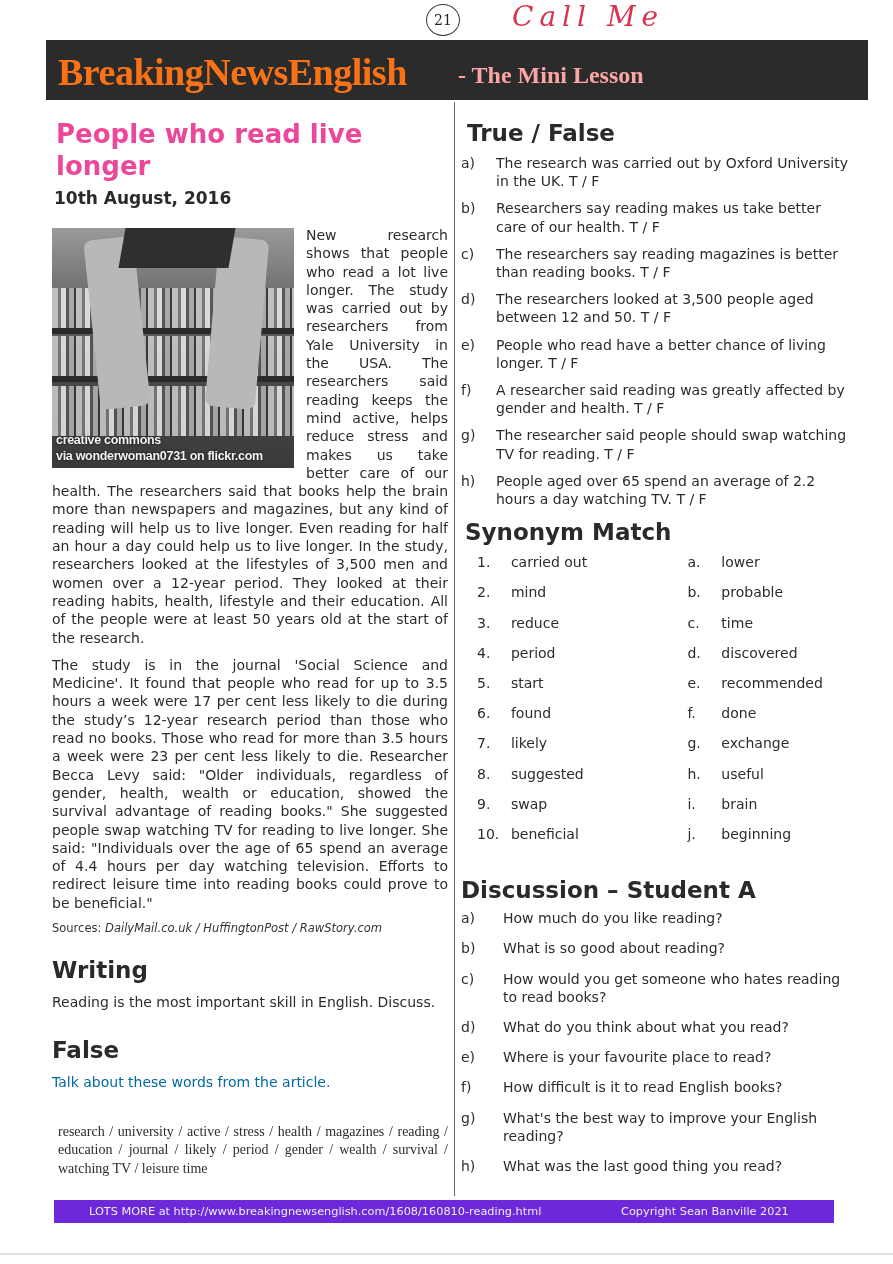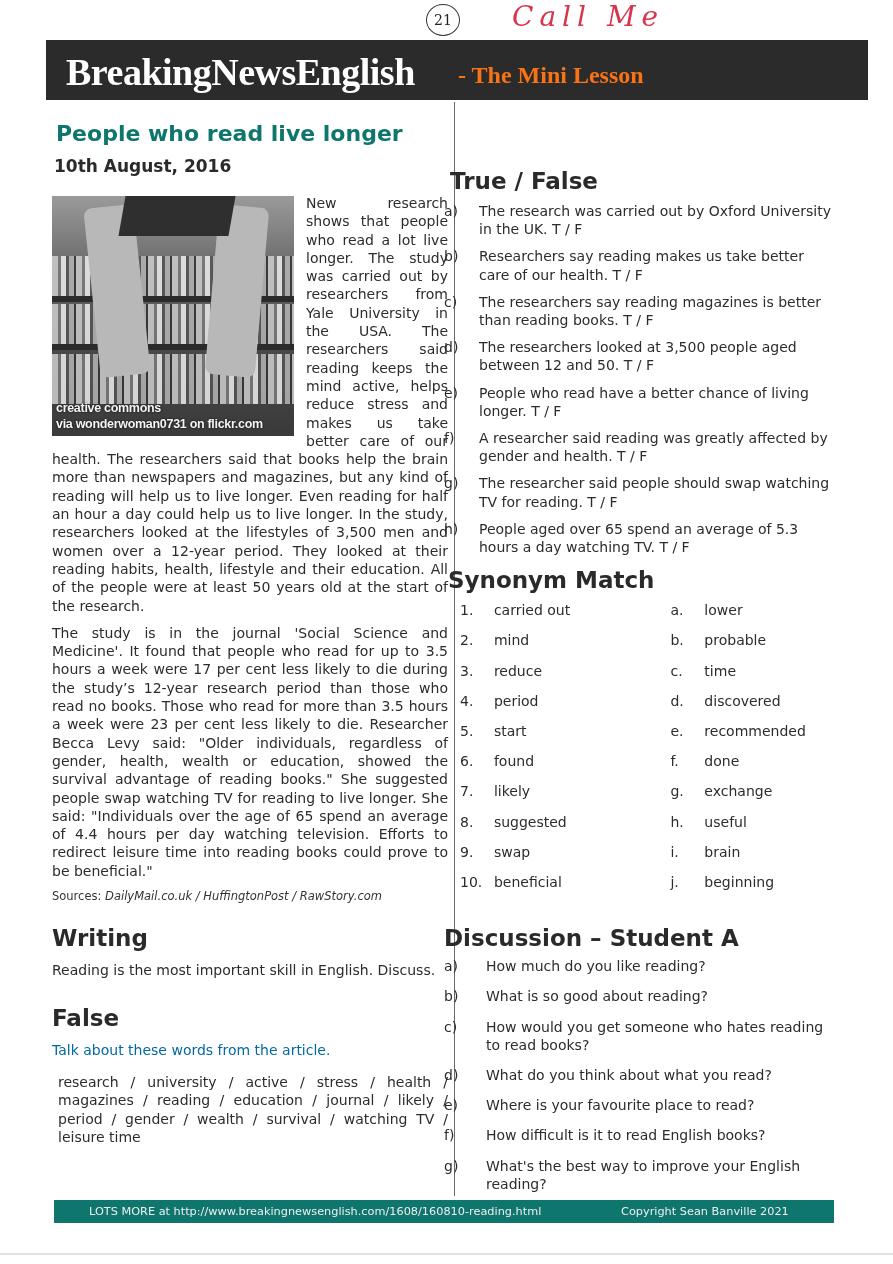--- a/index.html
+++ b/index.html
@@ -4,50 +4,50 @@
 <style>
   * { box-sizing: border-box; margin: 0; padding: 0; }
   html, body { width: 893px; height: 1264px; background: #ffffff; overflow: hidden; }
   body { position: relative; font-family: "DejaVu Sans", sans-serif; color: #2a2a2a; }
 
   .handwritten { position: absolute; top: 2px; left: 420px; height: 40px; }
   .hw-num { position: absolute; left: 6px; top: 2px; width: 34px; height: 32px; border: 1.5px solid #333; border-radius: 50%; font-family: "DejaVu Serif", serif; font-size: 14px; line-height: 30px; text-align: center; color: #222; }
   .hw-text { position: absolute; left: 92px; top: -2px; font-family: "DejaVu Serif", serif; font-style: italic; font-size: 28px; color: #d8344e; letter-spacing: 6px; white-space: nowrap; }
 
   .banner { position: absolute; top: 40px; left: 46px; width: 822px; height: 60px; background: #2b2b2b; }
-  .banner-title { position: absolute; left: 20px; top: 10px; font-family: "Liberation Serif", serif; font-weight: bold; font-size: 38px; color: #ffffff; white-space: nowrap; letter-spacing: -0.5px; }
-  .banner-sub { position: absolute; left: 412px; top: 22px; font-family: "Liberation Serif", serif; font-weight: bold; font-size: 24px; color: #f97316; white-space: nowrap; }
+  .banner-title { position: absolute; left: 12px; top: 10px; font-family: "Liberation Serif", serif; font-weight: bold; font-size: 38px; color: #f97316; white-space: nowrap; letter-spacing: -0.5px; }
+  .banner-sub { position: absolute; left: 412px; top: 22px; font-family: "Liberation Serif", serif; font-weight: bold; font-size: 24px; color: #fca5a5; white-space: nowrap; }
 
   .divider { position: absolute; left: 454px; top: 102px; width: 1px; height: 1094px; background: #6b6b6b; }
 
   .left-col { position: absolute; left: 52px; top: 118px; width: 396px; }
-  .right-col { position: absolute; left: 444px; top: 118px; width: 400px; margin-top: 48px; }
-
-  .article-title { font-size: 22px; font-weight: bold; color: #0f766e; line-height: 32px; margin-left: 4px; }
+  .right-col { position: absolute; left: 461px; top: 118px; width: 400px; }
+
+  .article-title { font-size: 26px; font-weight: bold; color: #ec4899; line-height: 32px; margin-left: 4px; }
   .article-date { font-size: 17px; font-weight: bold; color: #2a2a2a; margin-top: 4px; margin-left: 2px; line-height: 24px; }
 
   .para { font-size: 14px; line-height: 18.3px; text-align: justify; color: #2c2c2c; }
   .para1 { margin-top: 16px; }
   .photo { float: left; width: 242px; height: 240px; margin: 2px 12px 2px 0; position: relative; background: linear-gradient(180deg, #9a9a9a 0%, #6a6a6a 30%, #4a4a4a 60%, #3a3a3a 100%); overflow: hidden; padding-left: 36px; }
   .shelf { position: absolute; left: 0; width: 100%; height: 6px; background: #2a2a2a; }
   .books { position: absolute; left: 0; width: 100%; height: 40px; background: repeating-linear-gradient(90deg, #cfcfcf 0 6px, #7a7a7a 6px 9px, #efefef 9px 14px, #555 14px 17px, #b5b5b5 17px 22px, #333 22px 24px); opacity: 0.85; }
   .legs { position: absolute; background: #b8b8b8; border-radius: 8px; }
   .book-shape { position: absolute; left: 70px; top: 0; width: 110px; height: 40px; background: #2f2f2f; transform: skewX(-10deg); }
   .photo-credit { position: absolute; left: 4px; bottom: 4px; font-family: "Liberation Sans", sans-serif; font-weight: bold; font-size: 12.5px; line-height: 16px; color: #f5f5f5; letter-spacing: -0.3px; text-shadow: 0 0 2px #000; }
 
   .para2 { margin-top: 9px; }
   .sources { font-size: 11.5px; margin-top: 9px; color: #333; }
   .sources i { font-style: italic; }
 
   .section-heading { font-size: 23px; font-weight: bold; color: #2a2a2a; line-height: 30px; }
   .writing-heading { margin-top: 20px; }
   .writing-text { margin-top: 8px; }
   .chat-heading { margin-top: 24px; }
   .chat-intro { font-size: 14px; line-height: 18px; margin-top: 8px; color: #0369a1; }
-  .chat-words { font-size: 14px; line-height: 18.2px; margin-top: 14px; margin-left: 6px; text-align: justify; color: #2c2c2c; }
+  .chat-words { font-size: 14px; line-height: 18.2px; margin-top: 32px; margin-left: 6px; text-align: justify; color: #2c2c2c; font-family: Liberation Serif, serif; }
 
   .tf-heading { margin-top: 0; margin-left: 6px; }
   .tf-list { margin-top: 6px; }
   .tf-item { display: flex; font-size: 14px; line-height: 18.2px; margin-bottom: 9px; color: #2c2c2c; }
   .tf-letter { width: 35px; flex: none; }
   .tf-text { flex: 1; padding-right: 10px; }
 
   .syn-heading { margin-top: 9px; margin-left: 4px; }
   .syn-table { margin-top: 6px; margin-left: 16px; }
   .syn-row { display: flex; font-size: 14px; height: 30.2px; line-height: 18px; color: #2c2c2c; }
@@ -55,21 +55,21 @@
   .syn-word { width: 177px; }
   .syn-let { width: 34px; }
   .syn-def { width: 140px; }
 
   .disc-heading { margin-top: 20px; }
   .disc-list { margin-top: 4px; }
   .disc-item { display: flex; font-size: 14px; line-height: 18.2px; margin-bottom: 12px; color: #2c2c2c; }
   .disc-letter { width: 42px; flex: none; }
   .disc-text { flex: 1; padding-right: 20px; }
 
-  .footer { position: absolute; left: 54px; top: 1200px; width: 780px; height: 23px; background: #0f766e; color: #eeeeee; font-family: "DejaVu Sans", sans-serif; font-size: 11.3px; line-height: 23px; }
+  .footer { position: absolute; left: 54px; top: 1200px; width: 780px; height: 23px; background: #6d28d9; color: #eeeeee; font-family: "DejaVu Sans", sans-serif; font-size: 11.3px; line-height: 23px; }
   .footer-link { position: absolute; left: 35px; }
   .footer-copy { position: absolute; left: 567px; }
   .bottom-rule { position: absolute; left: 0; top: 1253px; width: 893px; height: 2px; background: #e3e3e3; }
 </style>
 </head>
 <body>
 
 <div class="handwritten">
   <div class="hw-num">21</div>
   <div class="hw-text">Call Me</div>
@@ -145,21 +145,21 @@
     <div class="tf-item">
         <span class="tf-letter">f)</span>
         <span class="tf-text">A researcher said reading was greatly affected by gender and health.  T / F</span>
       </div>
     <div class="tf-item">
         <span class="tf-letter">g)</span>
         <span class="tf-text">The researcher said people should swap watching TV for reading.  T / F</span>
       </div>
     <div class="tf-item">
         <span class="tf-letter">h)</span>
-        <span class="tf-text">People aged over 65 spend an average of 5.3 hours a day watching TV.  T / F</span>
+        <span class="tf-text">People aged over 65 spend an average of 2.2 hours a day watching TV.  T / F</span>
       </div>
   </div>
 
   <h2 class="section-heading syn-heading">Synonym Match</h2>
   <div class="syn-table">
     <div class="syn-row">
         <span class="syn-num">1.</span>
         <span class="syn-word">carried out</span>
         <span class="syn-let">a.</span>
         <span class="syn-def">lower</span>

